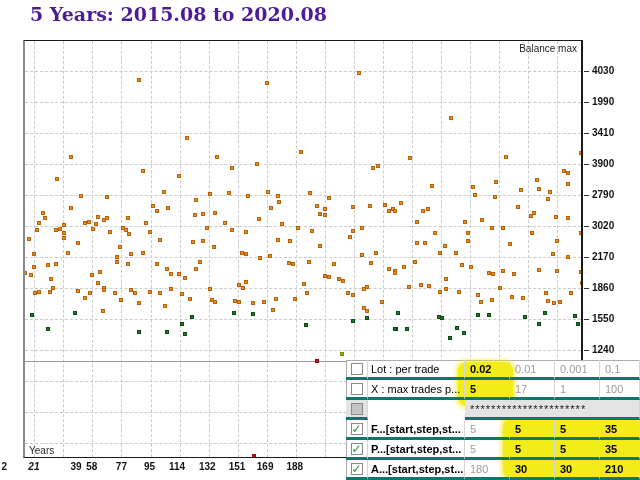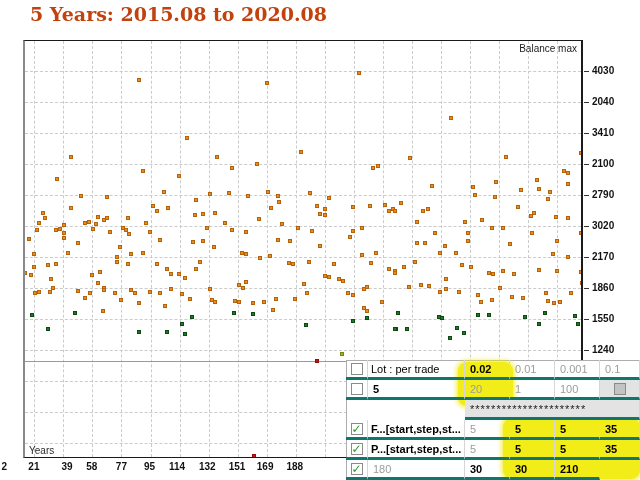--- a/index.html
+++ b/index.html
@@ -1,21 +1,21 @@
 <!DOCTYPE html>
 <html><head>
 <meta charset="utf-8">
 <style>
   html,body{margin:0;padding:0;background:#fff;}
   #stage{position:relative;width:640px;height:480px;background:#fff;overflow:hidden;
          font-family:"Liberation Sans","DejaVu Sans",sans-serif;}
   
   #titlebar{position:absolute;left:30px;top:3px;display:flex;align-items:baseline;gap:13px;white-space:nowrap;}
   #main-title{font-family:"DejaVu Serif","Liberation Serif",serif;font-weight:700;font-size:23px;color:#000;}
-  #sub-title{font-family:"DejaVu Serif","Liberation Serif",serif;font-weight:700;font-size:19px;color:#c2410c;}
+  #sub-title{font-family:"DejaVu Serif","Liberation Serif",serif;font-weight:700;font-size:19px;color:#4c1d95;}
   
   #plot{position:absolute;left:23px;top:40px;width:560px;height:418px;box-sizing:border-box;
         border-top:1px solid #1a1a1a;border-right:2px solid #1a1a1a;border-bottom:1px solid #1a1a1a;
         border-left:2px solid #8a8a8a;background:#fff;overflow:hidden;}
   .gv{position:absolute;top:0;bottom:0;width:0;border-left:1px dashed #cbcbcb;}
   .gh{position:absolute;left:0;right:0;height:0;border-top:1px dashed #cbcbcb;}
   #deposit-line{position:absolute;left:0;right:0;height:1px;background:#9a9a9a;}
   .dot{position:absolute;width:4px;height:4px;box-sizing:border-box;}
   #corner-label{position:absolute;right:4px;top:2px;font-size:10px;color:#1c1c1c;}
   #passes-label{position:absolute;left:4px;bottom:1px;font-size:10px;color:#2a2a2a;}
@@ -369,42 +369,42 @@
         <div class="dot" style="left: 227.225px; top: 413px; background: rgb(200, 20, 20); border: 1px solid rgb(142, 12, 12);"></div>
       </div>
     <span id="corner-label">Balance max</span>
     <span id="passes-label">Years</span>
   </div>
 
   <div id="y-axis">
       <div class="ytick" style="top: 71px;"></div>
       <div class="ylab" style="top: 65px;">4030</div>
       <div class="ytick" style="top: 102px;"></div>
-      <div class="ylab" style="top: 96px;">2040</div>
+      <div class="ylab" style="top: 96px;">1990</div>
       <div class="ytick" style="top: 133px;"></div>
       <div class="ylab" style="top: 127px;">3410</div>
       <div class="ytick" style="top: 164px;"></div>
-      <div class="ylab" style="top: 158px;">2100</div>
+      <div class="ylab" style="top: 158px;">3900</div>
       <div class="ytick" style="top: 195px;"></div>
       <div class="ylab" style="top: 189px;">2790</div>
       <div class="ytick" style="top: 226px;"></div>
       <div class="ylab" style="top: 220px;">3020</div>
       <div class="ytick" style="top: 257px;"></div>
       <div class="ylab" style="top: 251px;">2170</div>
       <div class="ytick" style="top: 288px;"></div>
       <div class="ylab" style="top: 282px;">1860</div>
       <div class="ytick" style="top: 319px;"></div>
       <div class="ylab" style="top: 313px;">1550</div>
       <div class="ytick" style="top: 350px;"></div>
       <div class="ylab" style="top: 344px;">1240</div>
     </div>
   <div id="x-axis">
       <div class="xlab" style="left: 4.225px;">2</div>
-      <div class="xlab" style="left: 33.9125px;">21</div>
-      <div class="xlab" style="left: 67px;">39</div>
+      <div class="xlab" style="left: 33.9125px; font-style: italic;">21</div>
+      <div class="xlab" style="left: 76px;">39</div>
       <div class="xlab" style="left: 91.725px;">58</div>
       <div class="xlab" style="left: 121.412px;">77</div>
       <div class="xlab" style="left: 149.537px;">95</div>
       <div class="xlab" style="left: 177px;">114</div>
       <div class="xlab" style="left: 207.35px;">132</div>
       <div class="xlab" style="left: 237.037px;">151</div>
       <div class="xlab" style="left: 265.163px;">169</div>
       <div class="xlab" style="left: 294.85px;">188</div>
     </div>
 
@@ -417,22 +417,23 @@
           <div class="cb"></div>
         </div>
         <div class="pc lab">Lot : per trade</div>
         <div class="pc val hl">0.02</div>
         <div class="pc val">0.01</div>
         <div class="pc val">0.001</div>
         <div class="pc val">0.1</div>
         <div class="pc cbcell">
           <div class="cb"></div>
         </div>
+        <div class="pc lab">X : max trades p...</div>
         <div class="pc val hl">5</div>
-        <div class="pc val">20</div>
+        <div class="pc val">17</div>
         <div class="pc val">1</div>
         <div class="pc val">100</div>
         <div class="pc cbcell row-gray">
           <div class="cb disabled"></div>
         </div>
         <div class="pc val spanval row-gray" style="color: rgb(26, 26, 26);">**********************</div>
         <div class="pc cbcell">
           <div class="cb">✓</div>
         </div>
         <div class="pc lab row-bold">F...[start,step,st...</div>
@@ -444,20 +445,21 @@
           <div class="cb">✓</div>
         </div>
         <div class="pc lab row-bold">P...[start,step,st...</div>
         <div class="pc val">5</div>
         <div class="pc val hl">5</div>
         <div class="pc val hl">5</div>
         <div class="pc val hl">35</div>
         <div class="pc cbcell">
           <div class="cb">✓</div>
         </div>
+        <div class="pc lab row-bold">A...[start,step,st...</div>
         <div class="pc val">180</div>
         <div class="pc val hl">30</div>
         <div class="pc val hl">30</div>
         <div class="pc val hl">210</div>
       </div>
   </div>
 
 </div>
 
 </body></html>

